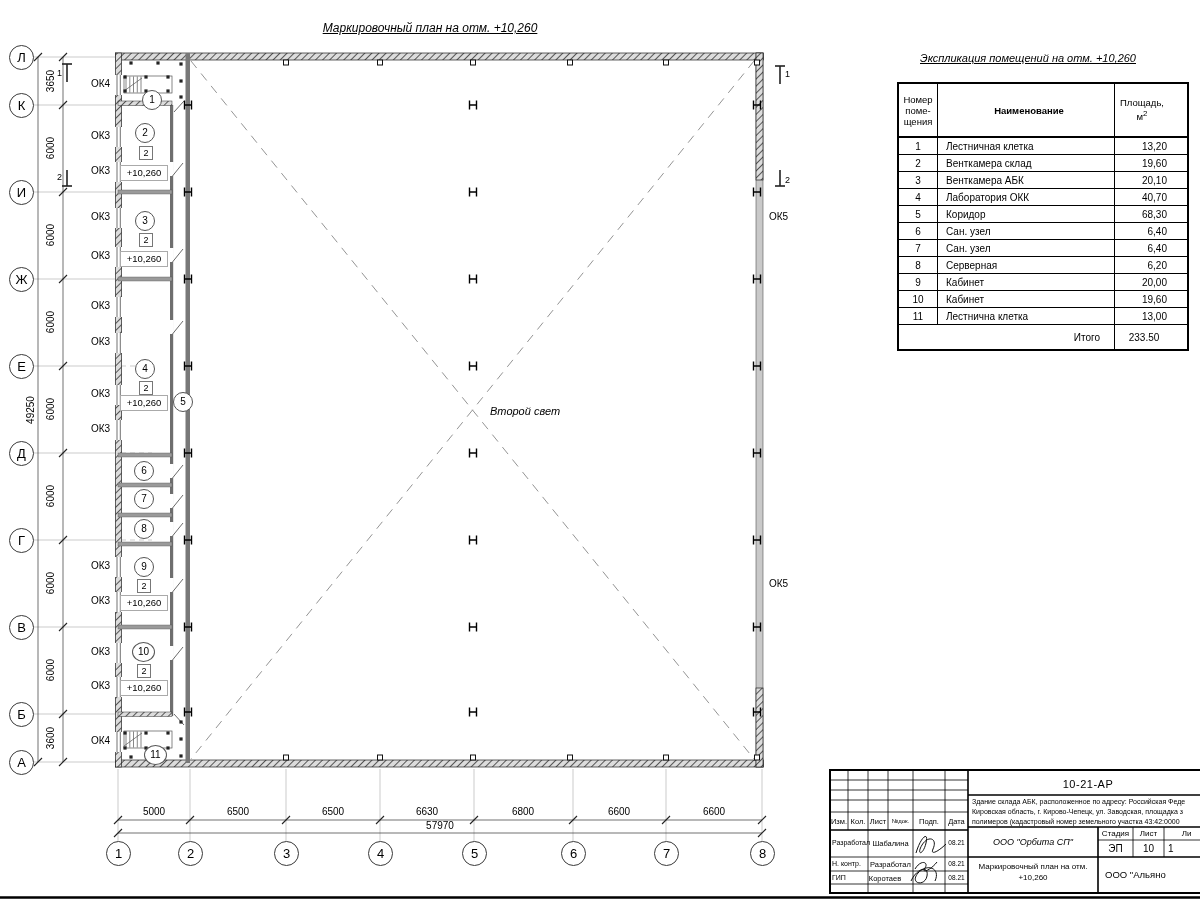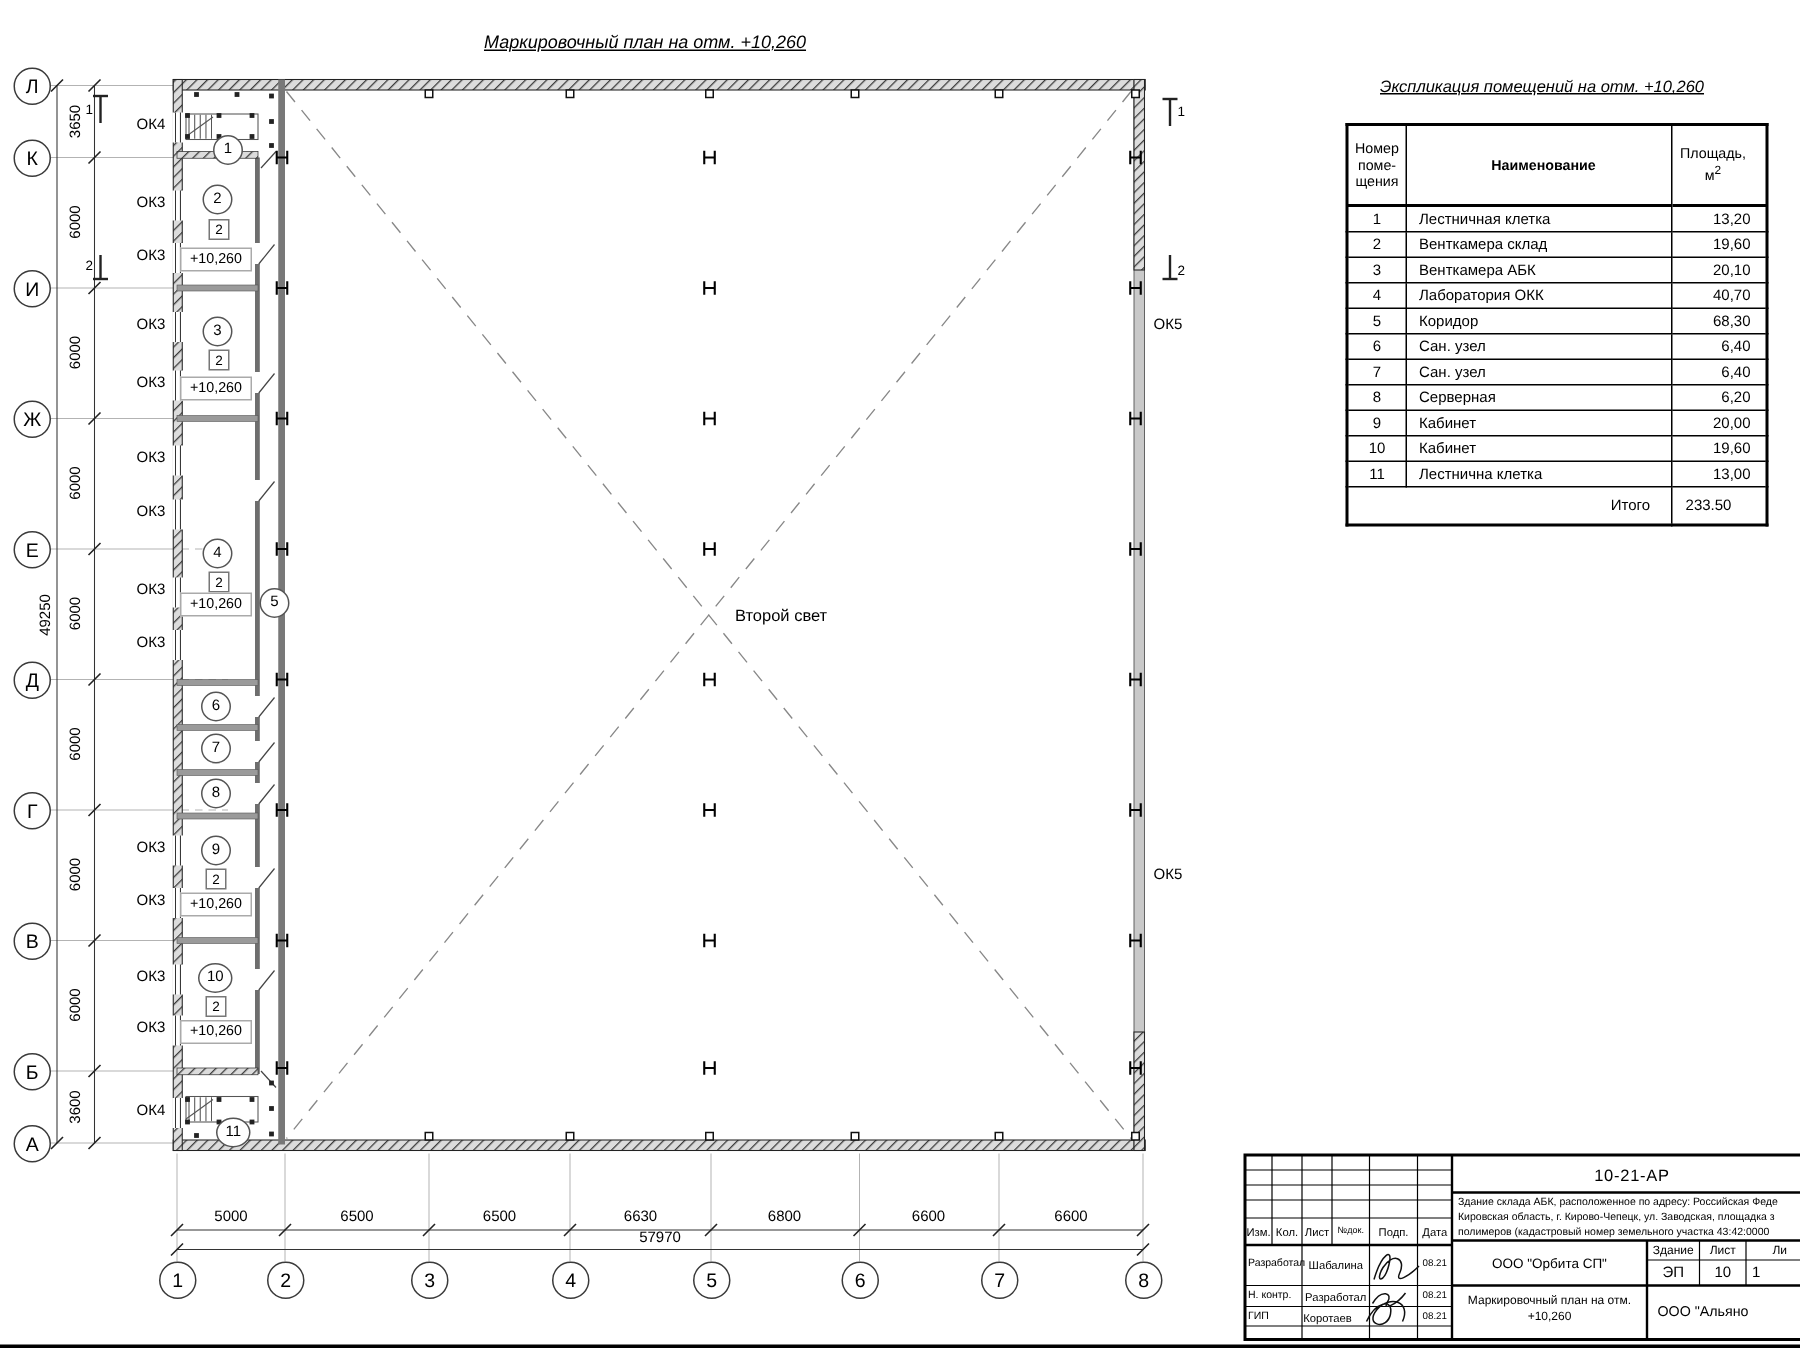--- a/index.html
+++ b/index.html
@@ -15,32 +15,32 @@
   .rc2 { width:21px; }
   .badge { position:absolute; width:12px; height:12px; border:0.9px solid #777; background:#fff;
          text-align:center; line-height:12px; font-size:9px; }
   .elev { position:absolute; width:46px; height:14px; border:0.8px solid #aaa; background:#fff;
          text-align:center; line-height:14px; font-size:9.5px; }
   .ok { position:absolute; font-size:10px; }
   .dimh { position:absolute; font-size:10px; text-align:center; width:60px; }
   .dimv { position:absolute; font-size:10px; text-align:center; width:56px; height:12px;
           transform:rotate(-90deg); transform-origin:center; }
   .sec { position:absolute; font-size:9px; }
-  .ital { }
+  .ital { font-style:italic; }
   
   #sched-wrap { position:absolute; left:897px; top:82px; }
   table.sched { border-collapse:collapse; table-layout:fixed; border:2px solid #000; }
   .sched td, .sched th { border:0.9px solid #000; font-weight:normal; padding:0 2px;
           font-size:10px; overflow:hidden; }
   .sched th { font-size:9.5px; line-height:11px; }
   .sched .hdr th { border-bottom:2px solid #000; height:52px; }
   .sched td { height:16px; }
   .sched .c-num { width:34px; text-align:center; }
   .sched .c-name { width:166px; text-align:left; padding-left:8px; }
-  .sched .c-area { width:50px; text-align:right; padding-right:10px; }
+  .sched .c-area { width:50px; text-align:right; padding-right:20px; }
   .sched .total td { height:24px; }
   .sched .total .t-lbl { text-align:right; padding-right:14px; }
   .sched .total .t-val { text-align:center; padding-right:16px; }
   
   .tb { position:absolute; font-size:7.5px; }
   .tb-c { text-align:center; }
 </style>
 </head>
 <body>
 <div id="page">
@@ -528,21 +528,21 @@
 <div class="tb tb-c" style="left:868px; top:839px; width:45px;">Шабалина</div>
 <div class="tb tb-c" style="left:945px; top:839px; width:23px; font-size:6.5px;">08.21</div>
 <div class="tb" style="left:832px; top:860px; font-size:7px;">Н. контр.</div>
 <div class="tb tb-c" style="left:868px; top:860px; width:45px;">Разработал</div>
 <div class="tb tb-c" style="left:945px; top:860px; width:23px; font-size:6.5px;">08.21</div>
 <div class="tb" style="left:832px; top:874px; font-size:7px;">ГИП</div>
 <div class="tb tb-c" style="left:862px; top:874px; width:46px;">Коротаев</div>
 <div class="tb tb-c" style="left:945px; top:874px; width:23px; font-size:6.5px;">08.21</div>
 
 <div class="tb tb-c ital" style="left:968px; top:837px; width:130px; font-size:9px;">ООО "Орбита СП"</div>
-<div class="tb tb-c" style="left:1098px; top:829px; width:35px; font-size:8px;">Здание</div>
+<div class="tb tb-c" style="left:1098px; top:829px; width:35px; font-size:8px;">Стадия</div>
 <div class="tb tb-c" style="left:1133px; top:829px; width:31px; font-size:8px;">Лист</div>
 <div class="tb tb-c" style="left:1164px; top:829px; width:45px; font-size:8px;">Ли</div>
 <div class="tb tb-c" style="left:1098px; top:843px; width:35px; font-size:10px;">ЭП</div>
 <div class="tb tb-c" style="left:1133px; top:843px; width:31px; font-size:10px;">10</div>
 <div class="tb" style="left:1168px; top:843px; font-size:10px;">1</div>
 <div class="tb tb-c" style="left:968px; top:862px; width:130px; font-size:8px;">Маркировочный план на отм.</div>
 <div class="tb tb-c" style="left:968px; top:873px; width:130px; font-size:8px;">+10,260</div>
 <div class="tb" style="left:1105px; top:869px; font-size:9.5px;">ООО "Альяно</div>
 
 </div>

